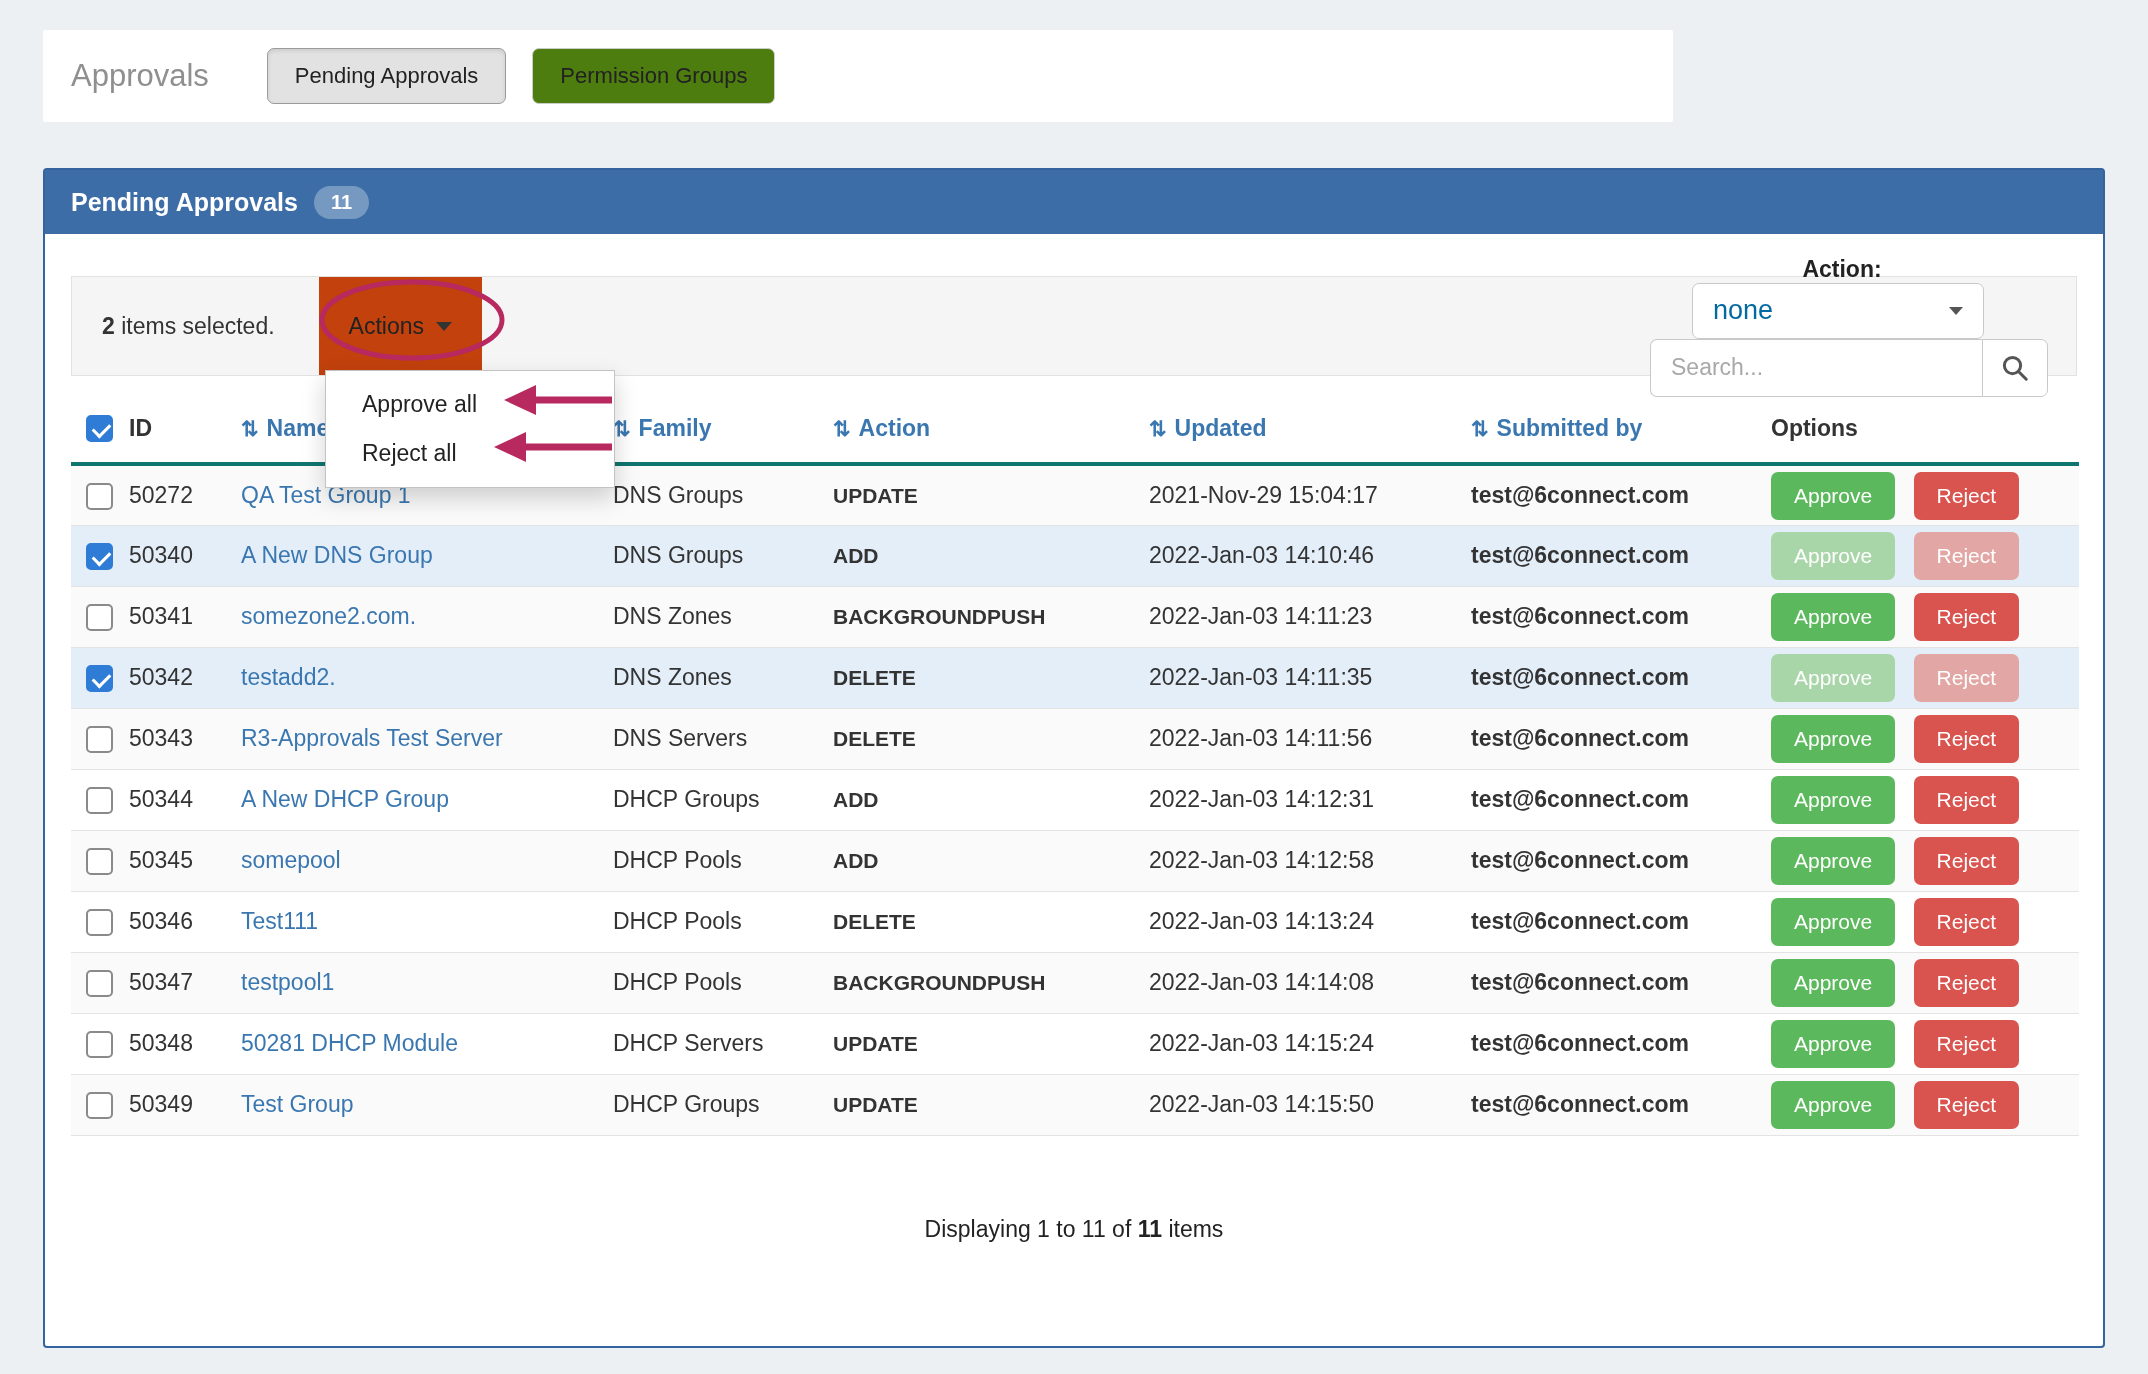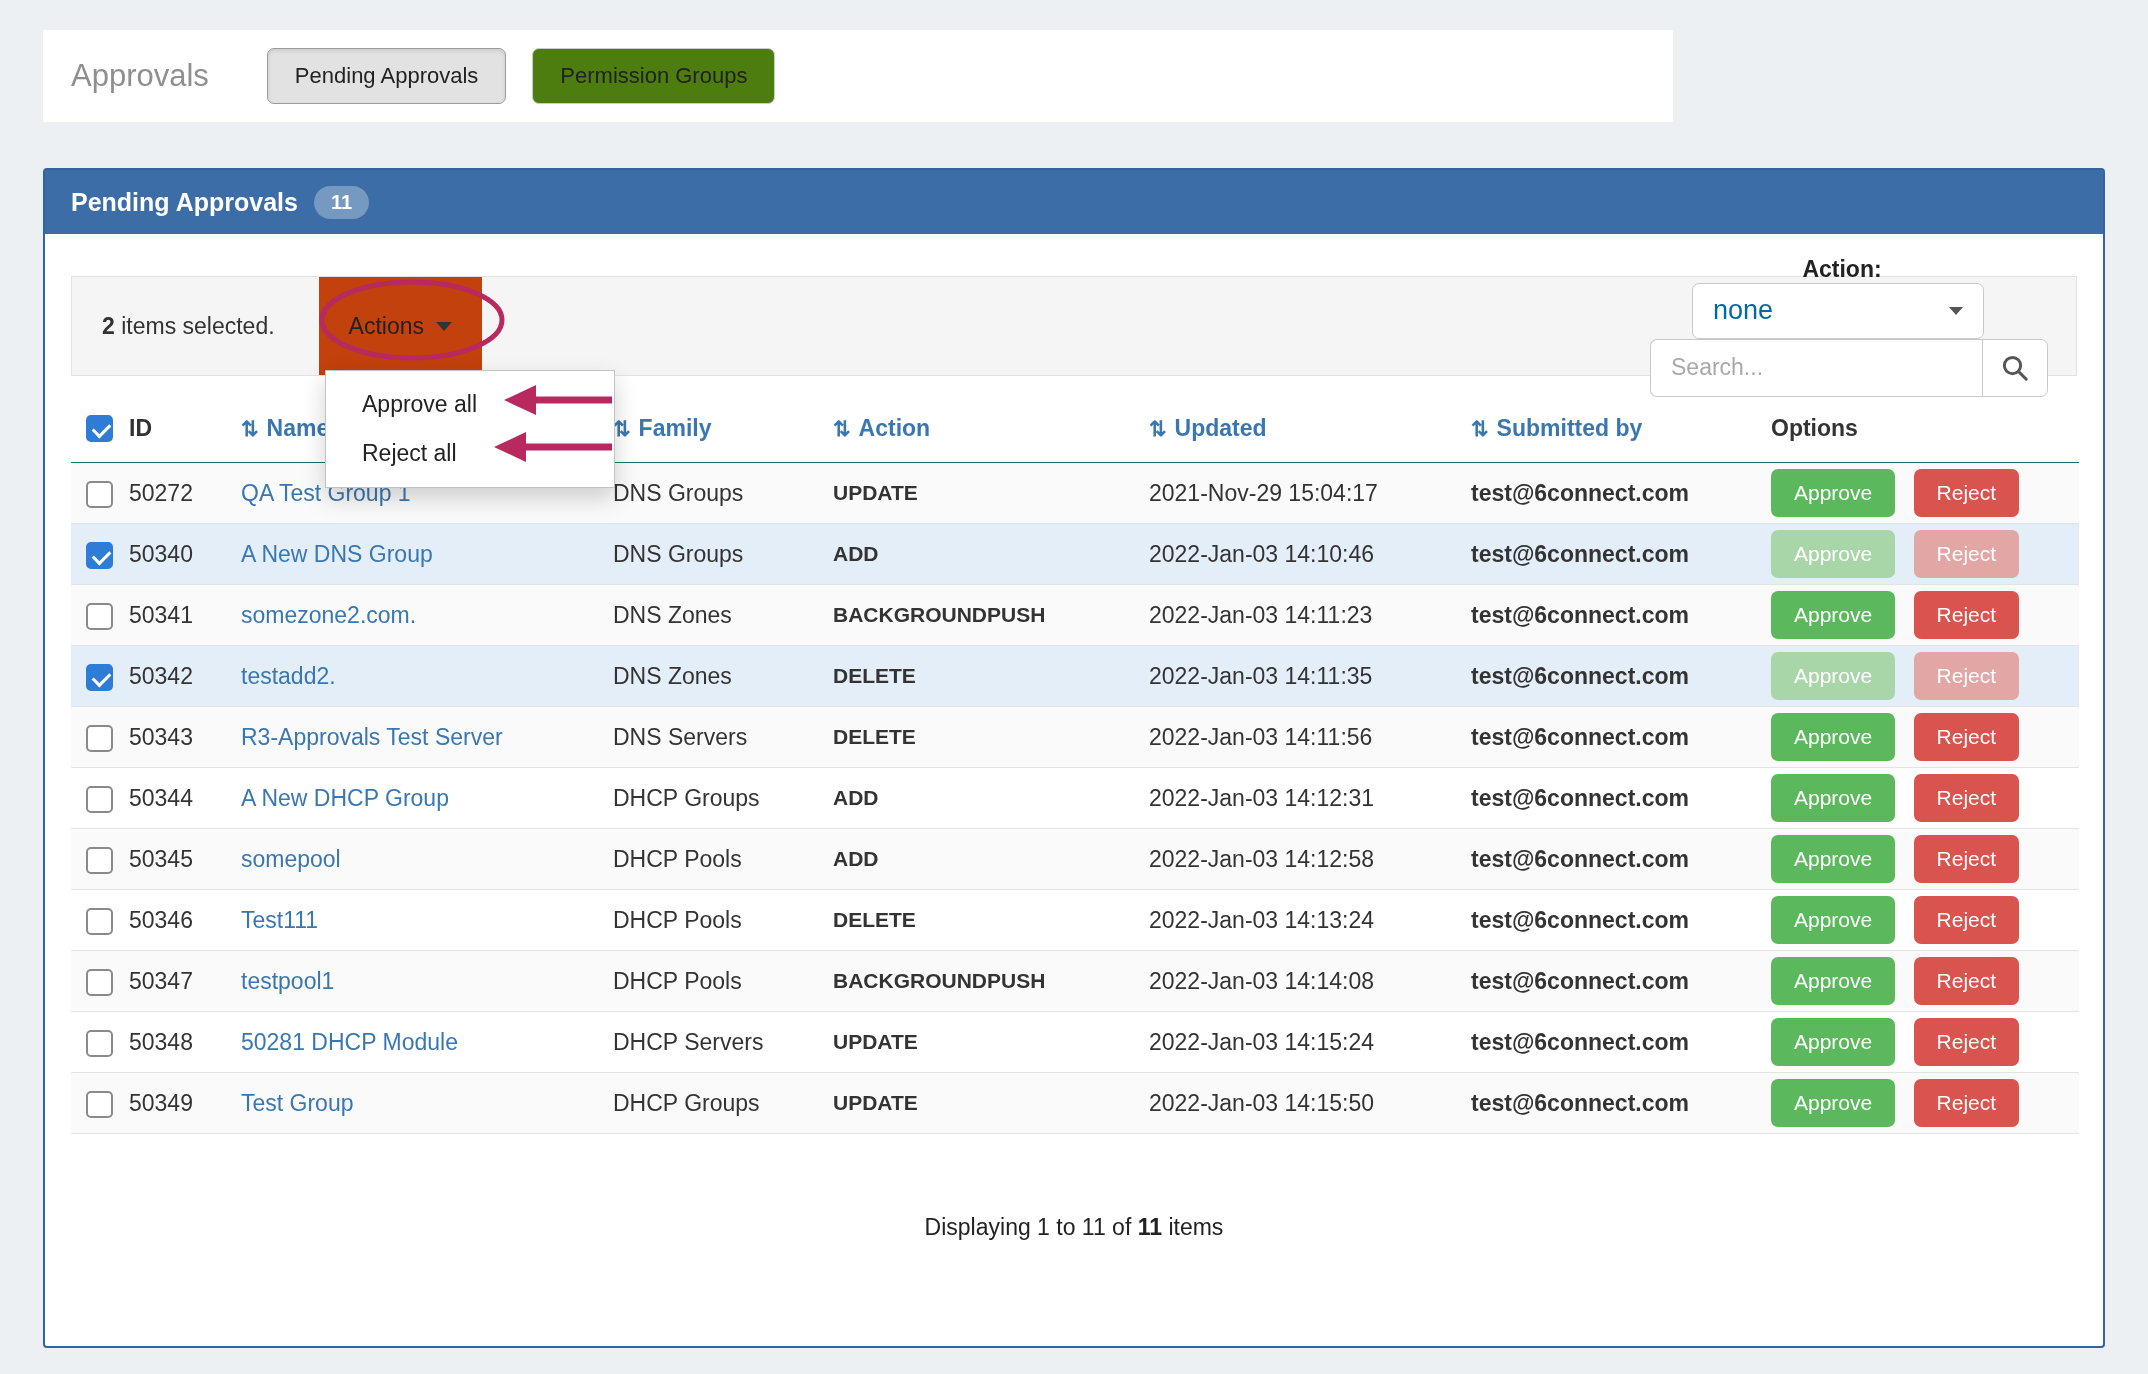--- a/index.html
+++ b/index.html
@@ -90,21 +90,21 @@
     padding:9px 0; z-index:20;
   }
   .dropdown-item {
     font-size:23px; color:#222; padding:11px 0 11px 36px; cursor:pointer; white-space:nowrap;
   }
 
   
   table { width:100%; border-collapse:collapse; table-layout:fixed; }
   thead th {
     text-align:left; font-size:23px; color:#333; font-weight:bold;
-    padding:38px 0 20px; border-bottom:1px solid #0f766e; white-space:nowrap;
+    padding:38px 0 20px; border-bottom:4px solid #0f766e; white-space:nowrap;
   }
   thead th.sortable { color: var(--sortable-header-blue, #3a77b0); cursor:pointer; }
   .sort-icon { font-size:21px; margin-right:8px; color: var(--sortable-header-blue, #3a77b0); }
   tbody td {
     height:61px; border-bottom:1px solid #e3e3e3; font-size:23px; color:#333;
     white-space:nowrap; overflow:hidden;
   }
   tbody tr:nth-child(odd) { background:#fafafa; }
   tbody tr.selected { background: var(--selected-row-bg, #e3eef9); }
   .cell-check { padding-left:15px !important; }

